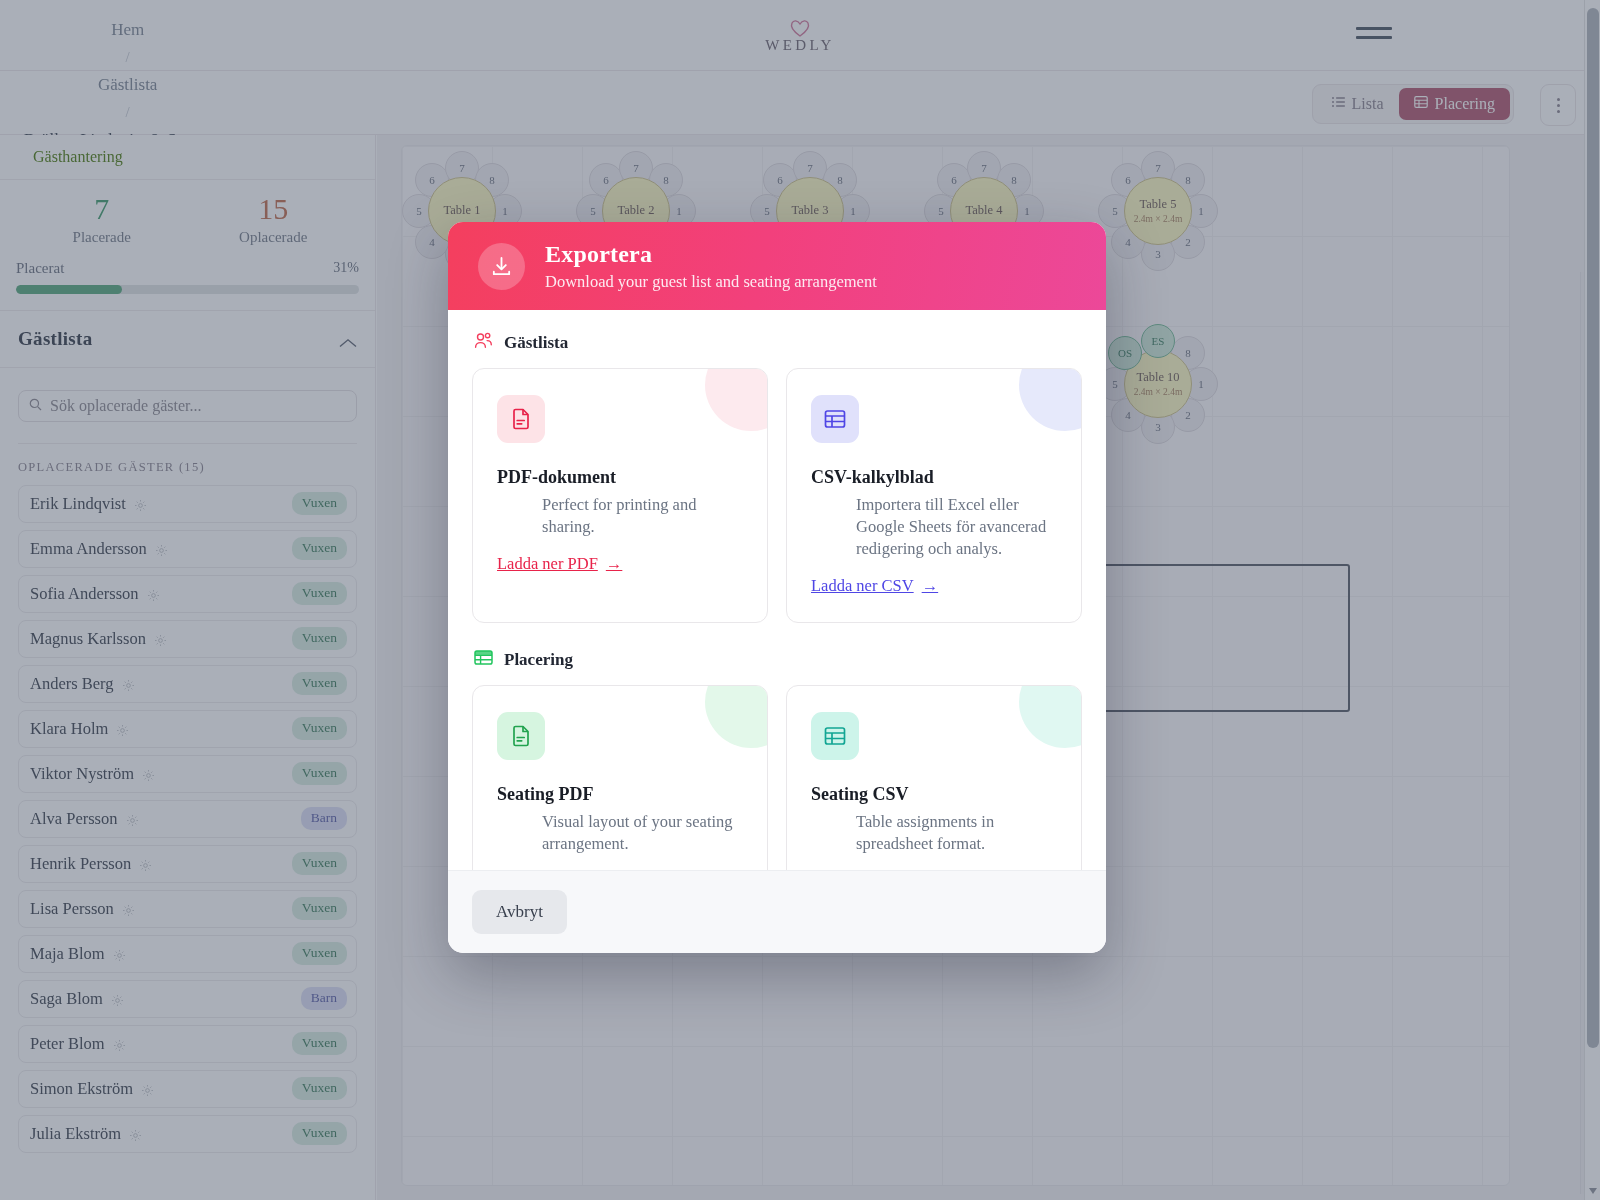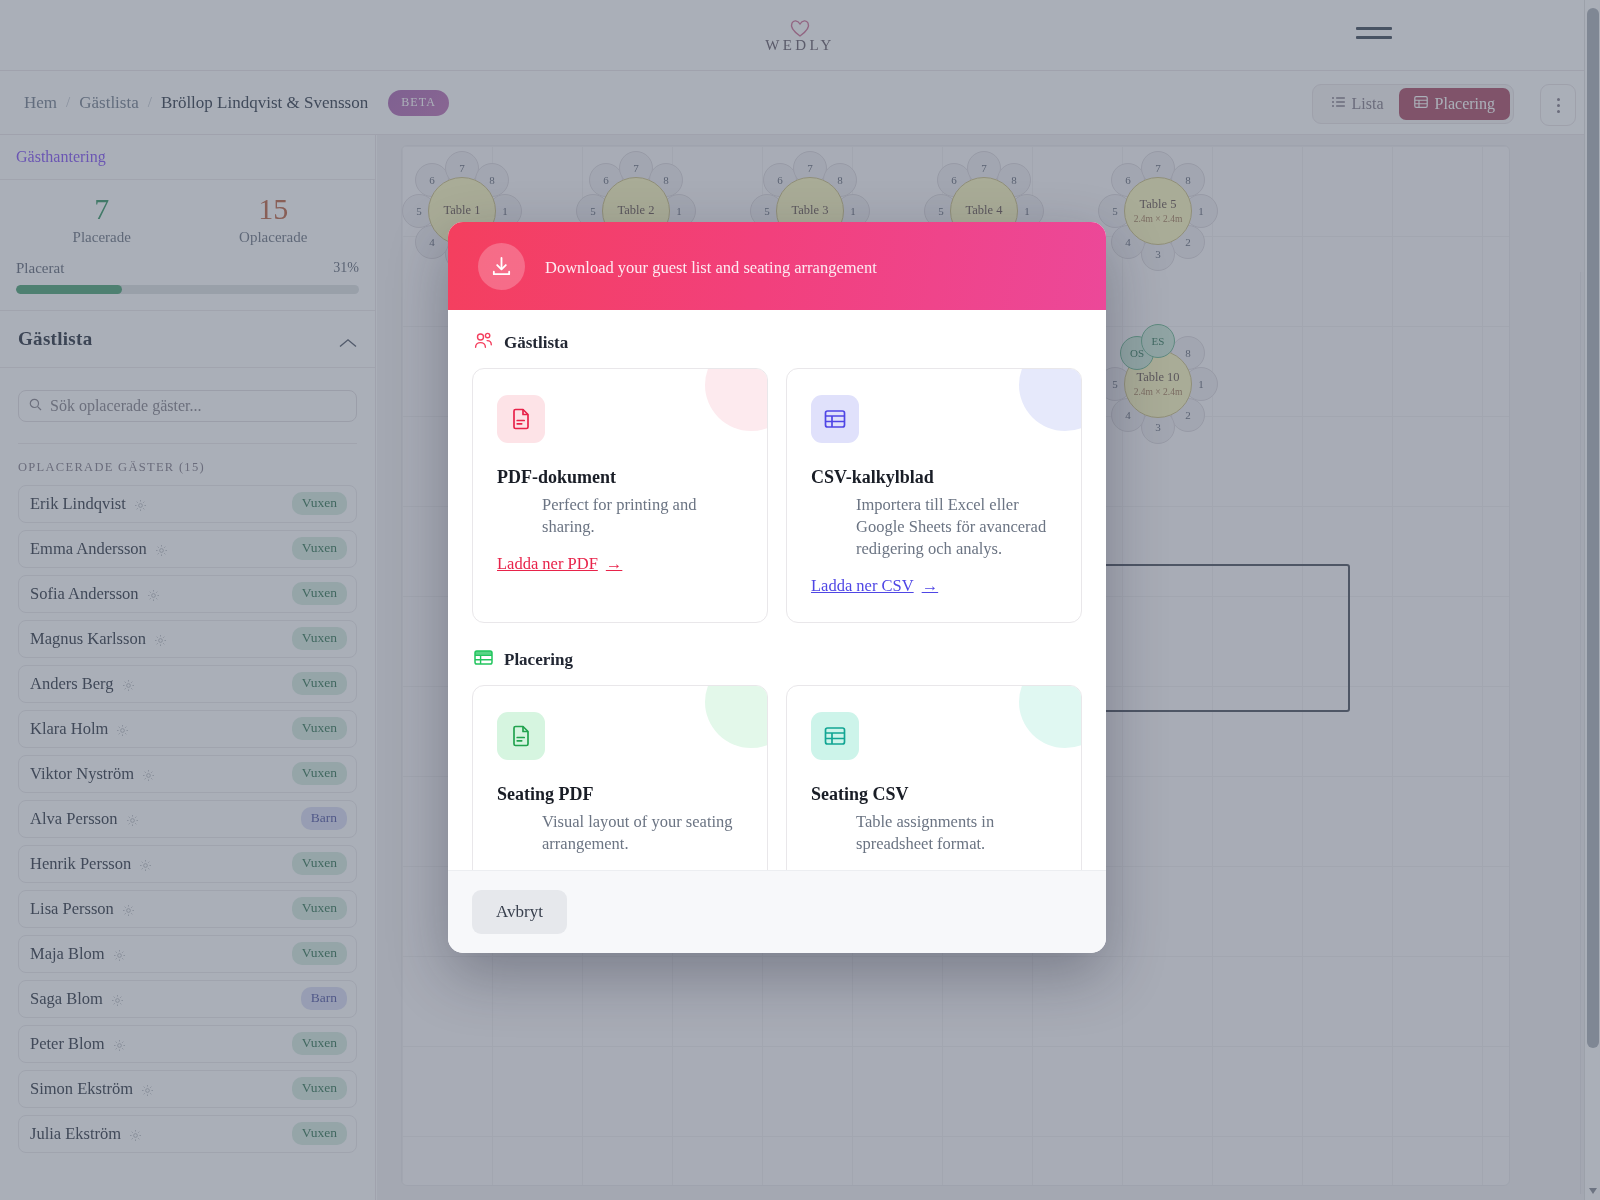--- a/index.html
+++ b/index.html
@@ -40,21 +40,21 @@
   .hamburger span { display:block; height: 3px; background: #4b5563; border-radius: 1px; }
 
   
   .crumbbar {
     position: absolute; top: 71px; left: 0; right: 0; height: 64px;
     background: #ffffff;
     border-bottom: 1px solid #ece7ea;
     display: flex; align-items: center;
     padding: 0 24px;
   }
-  .crumbs { display: flex; align-items: center; gap: 9px; font-size: 17px; }
+  .crumbs { display: flex; align-items: center; gap: 9px; font-size: 17px; flex-direction: column; }
   .crumb { color: #7c8694; }
   .crumb.active { color: #3d4654; }
   .crumb-sep { color: #c3c8d0; font-size: 15px; }
   .beta-badge {
     margin-left: 11px;
     background: linear-gradient(135deg, #b06fb8, #c178b9);
     color: #fff; font-size: 12px; letter-spacing: 1.1px;
     padding: 5px 13px 6px; border-radius: 13px;
     font-family: "Liberation Serif", serif;
   }
@@ -79,22 +79,22 @@
   }
   .kebab-btn i { display:block; width: 3px; height: 3px; border-radius: 50%; background: #8b8490; }
 
   
   .sidebar {
     position: absolute; top: 135px; left: 0; width: 376px; bottom: 0;
     background: #ffffff; border-right: 1px solid #ece7ea;
     overflow: hidden;
   }
   .sb-title {
-    height: 45px; display: flex; align-items: center; padding: 0 16px;
-    font-size: 16px; color: #8b5cf6; border-bottom: 1px solid #eeeaec;
+    height: 45px; display: flex; align-items: center; padding: 0 33px;
+    font-size: 16px; color: #4d7c0f; border-bottom: 1px solid #eeeaec;
   }
   .stats {
     padding: 12px 16px 16px; border-bottom: 1px solid #eeeaec;
   }
   .stat-row { display: flex; }
   .stat { flex: 1; text-align: center; }
   .stat-num { font-size: 30px; line-height: 1.15; }
   .stat-num.green { color: #3f9c6b; }
   .stat-num.orange { color: #c16b4c; }
   .stat-label { font-size: 15px; color: #757c89; margin-top: 2px; }
@@ -591,21 +591,21 @@
             <div class="seat" style="left: 73px; top: 74px;">2</div>
             <div class="seat" style="left: 43px; top: 86px;">3</div>
             <div class="seat" style="left: 13px; top: 74px;">4</div>
             <div class="tbl-center">
               <div class="tbl-name">Table 5</div>
               <div class="tbl-dim">2.4m × 2.4m</div>
             </div>
           </div>
           <div class="table-group" style="left: 696px; top: 178px;">
             <div class="seat" style="left: 0px; top: 43px;">5</div>
-            <div class="seat occ" style="left: 22px; top: 12px;">OS</div>
+            <div class="seat occ" style="left: 10px; top: 12px;">OS</div>
             <div class="seat occ" style="left: 43px; top: 0px;">ES</div>
             <div class="seat" style="left: 73px; top: 12px;">8</div>
             <div class="seat" style="left: 86px; top: 43px;">1</div>
             <div class="seat" style="left: 73px; top: 74px;">2</div>
             <div class="seat" style="left: 43px; top: 86px;">3</div>
             <div class="seat" style="left: 13px; top: 74px;">4</div>
             <div class="tbl-center">
               <div class="tbl-name">Table 10</div>
               <div class="tbl-dim">2.4m × 2.4m</div>
             </div>
@@ -630,20 +630,21 @@
 <div class="modal">
   <div class="modal-header">
     <div class="dl-circle">
       <svg width="23" height="23" viewBox="0 0 24 24" fill="none" stroke="#fff" stroke-width="1.9" stroke-linecap="round" stroke-linejoin="round">
         <path d="M12 3v11"></path>
           <path d="M7.5 10.5L12 15l4.5-4.5"></path>
           <path d="M4 17.5v2.5h16v-2.5"></path>
       </svg>
     </div>
     <div>
+      <div class="modal-title">Exportera</div>
       <div class="modal-sub">Download your guest list and seating arrangement</div>
     </div>
   </div>
 
   <div class="modal-body">
 
     <div class="sec-head">
       <span>
         <svg width="19" height="17" viewBox="0 0 19 17" fill="none" stroke="#f43f5e" stroke-width="1.4" stroke-linecap="round">
           <circle cx="6.5" cy="5" r="3"></circle>

